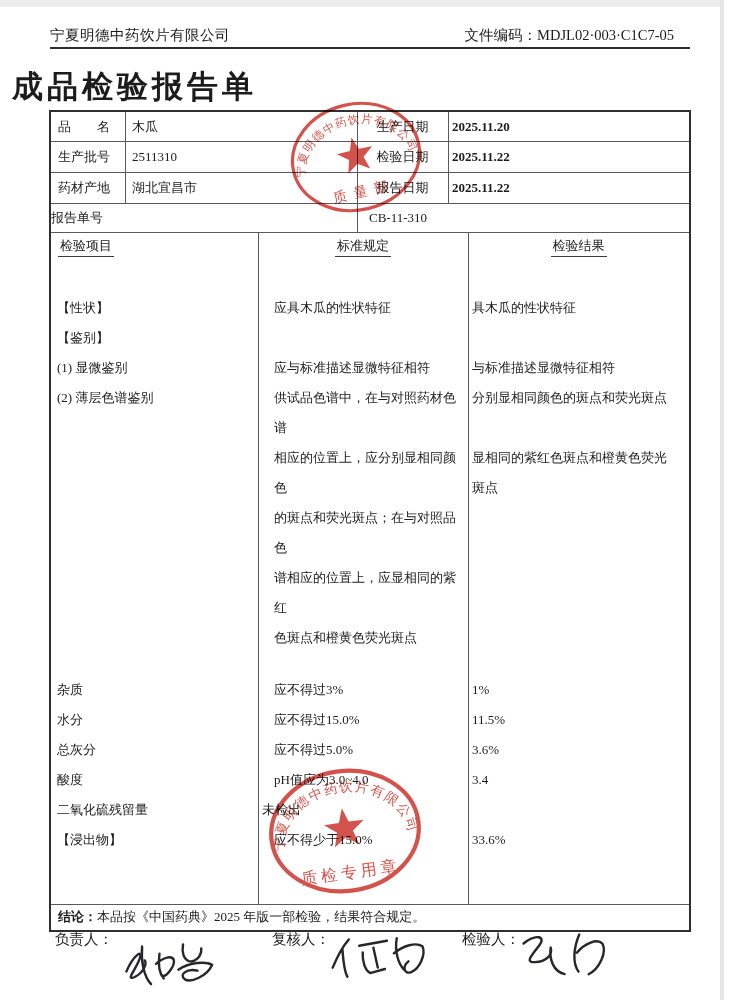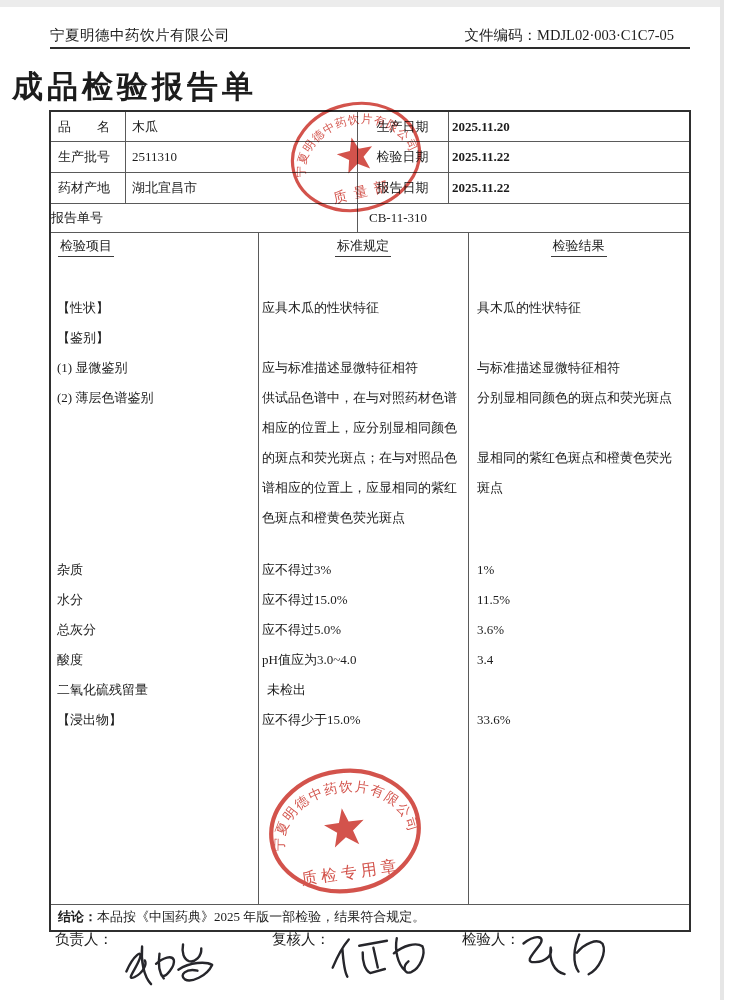--- a/index.html
+++ b/index.html
@@ -34,22 +34,22 @@
 
   
   .rt-head { position:absolute; left:0; top:120px; width:638px; height:30px; display:flex; align-items:center; }
   .rt-head .h1 { width:207px; padding-left:7px; }
   .rt-head .h2 { width:210px; text-align:center; }
   .rt-head .h3 { flex:1; text-align:center; }
   .rt-head span { display:inline-block; border-bottom:1px solid #3a3a3a; padding:0 2px 1px 2px; }
   .rt-body { position:absolute; left:0; top:150px; width:638px; }
   .rrow { display:flex; line-height:30px; }
   .rc1 { width:207px; padding-left:6px; flex:none; }
-  .rc2 { width:210px; padding-left:4px; flex:none; white-space:pre-line; }
-  .rc3 { flex:1; padding-left:9px; white-space:pre-line; }
+  .rc2 { width:210px; padding-left:16px; flex:none; white-space:pre-line; }
+  .rc3 { flex:1; padding-left:4px; white-space:pre-line; }
   .sp31 { height:31px; } .sp22 { height:22px; }
 
   
   .concl { position:absolute; left:0; top:792px; width:638px; height:26px; line-height:26px; padding-left:7px; }
   .concl b { font-weight:700; }
 
   
   .sig-label { position:absolute; top:930px; font-size:14.5px; }
   .sig-svg { position:absolute; }
   .sig-svg path { fill:none; stroke:#26262b; stroke-width:2.4; stroke-linecap:round; stroke-linejoin:round; }

